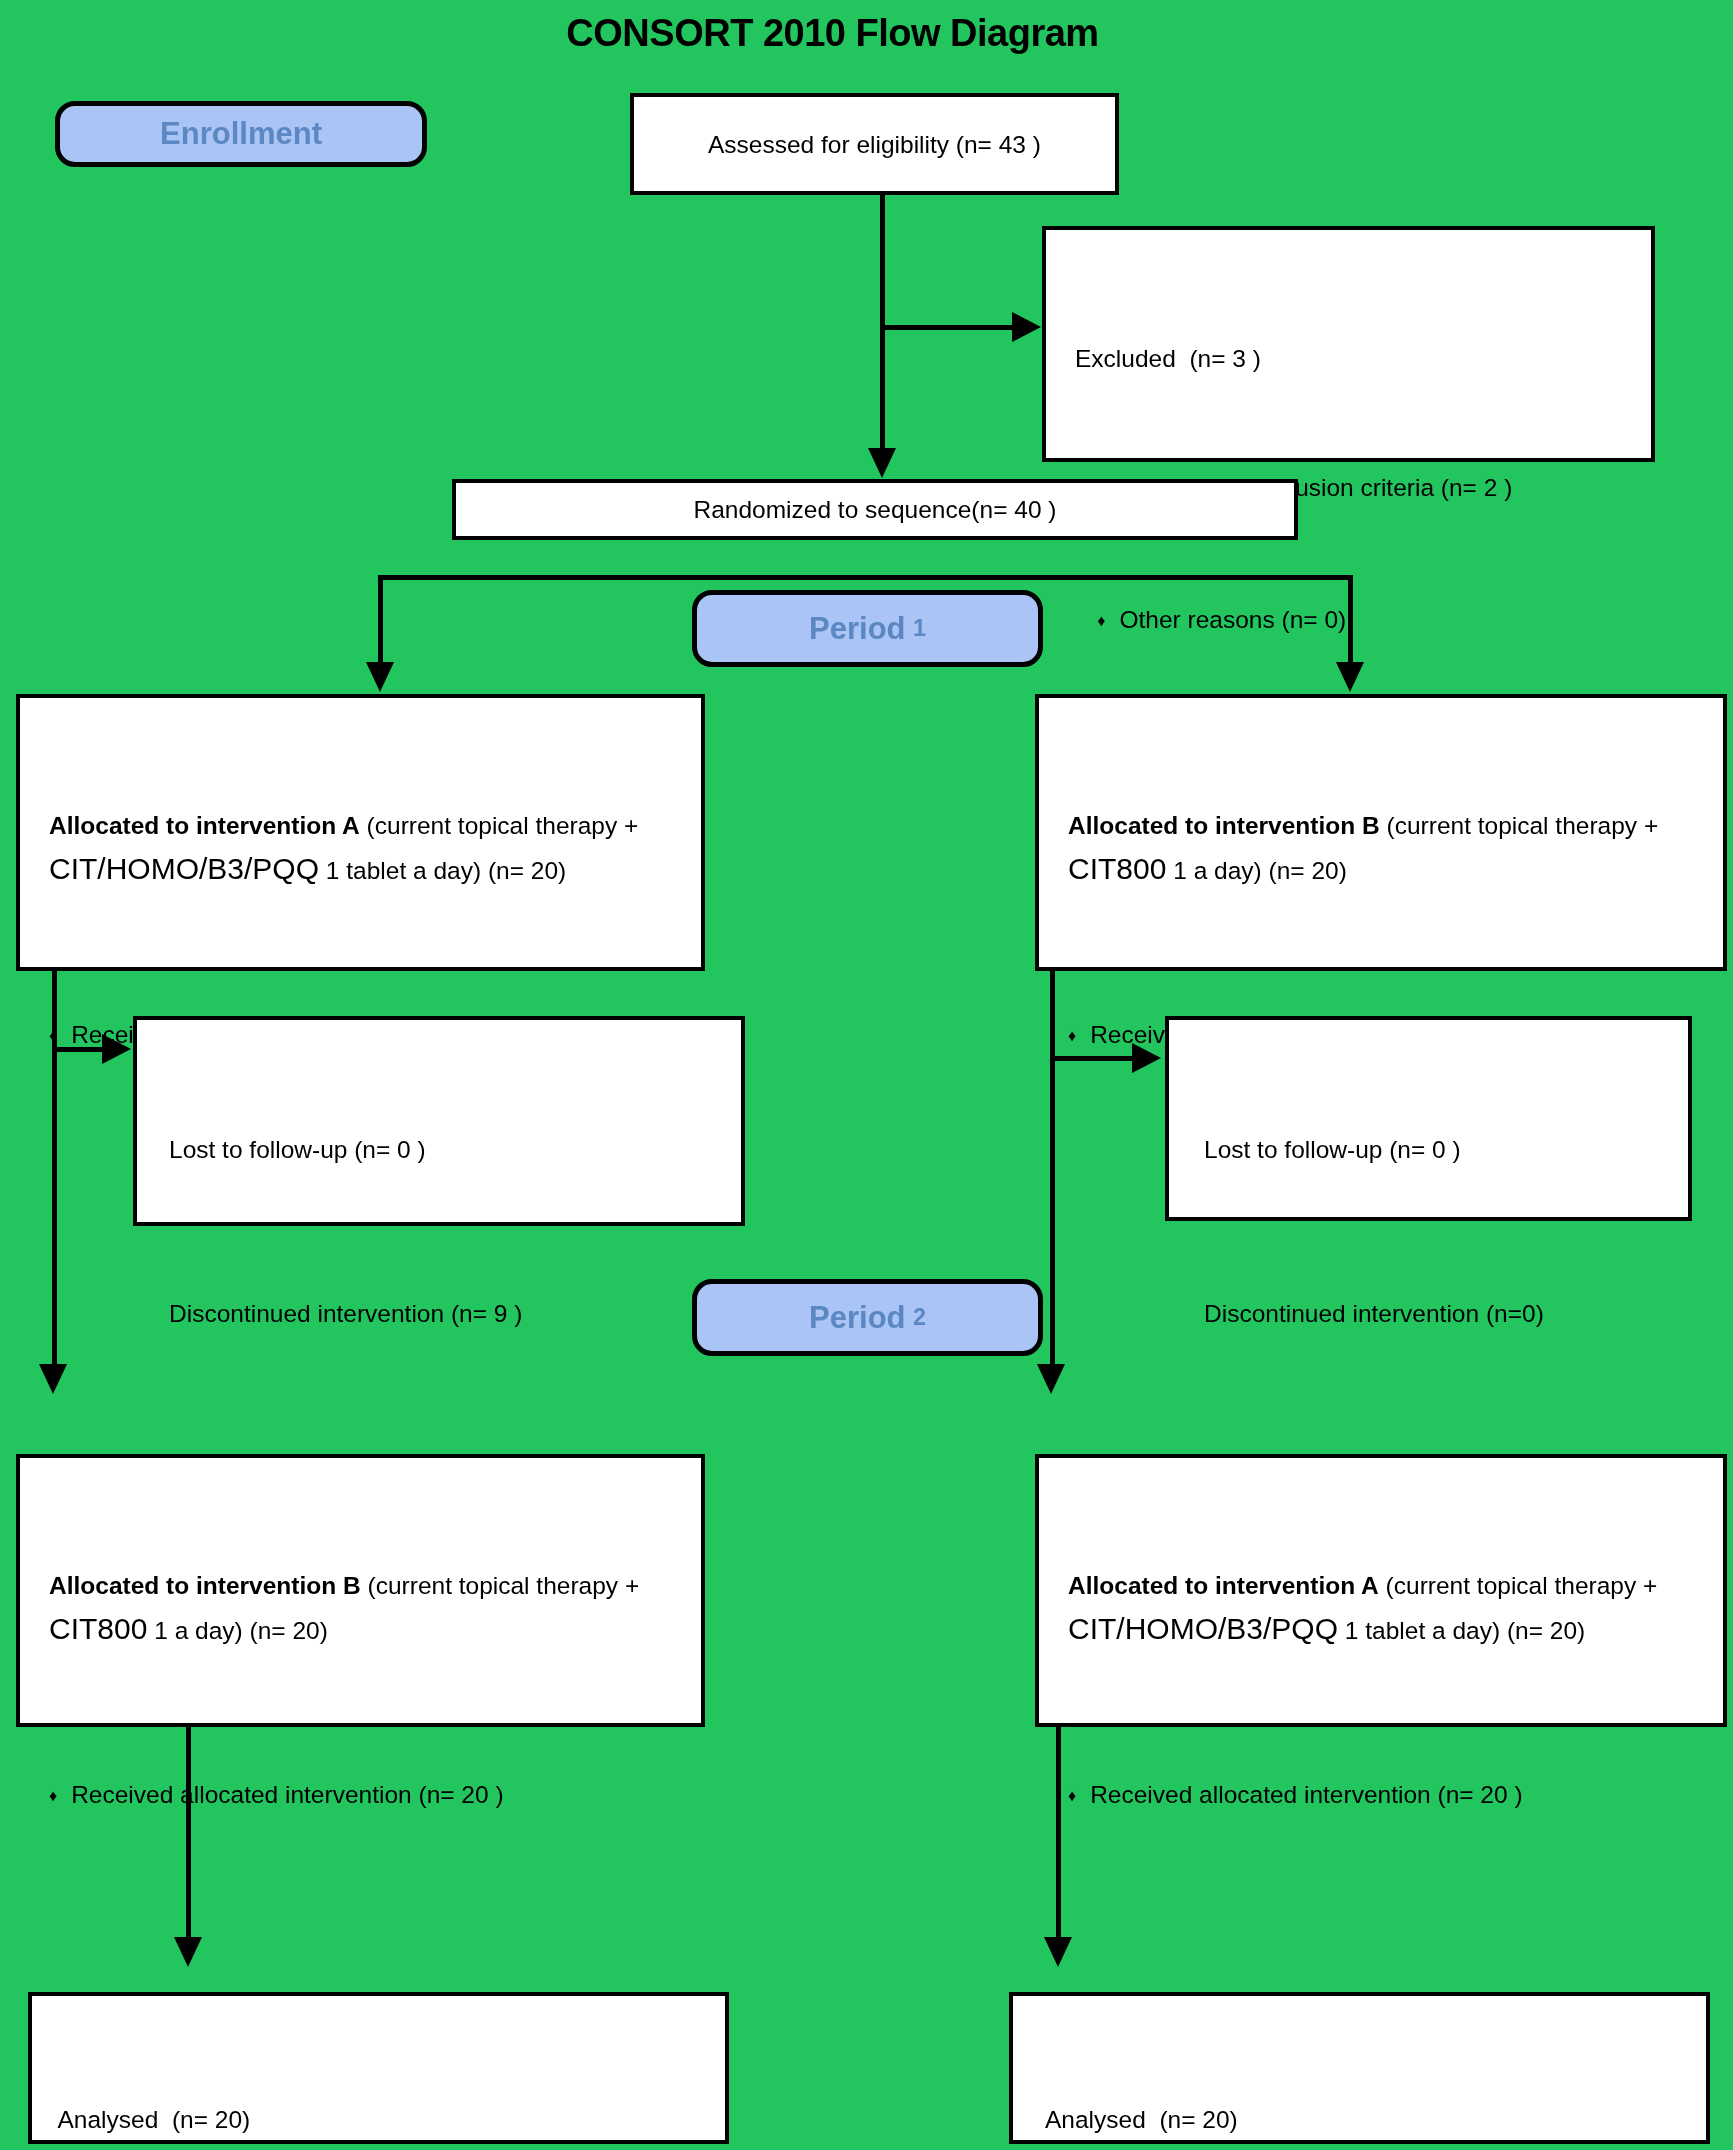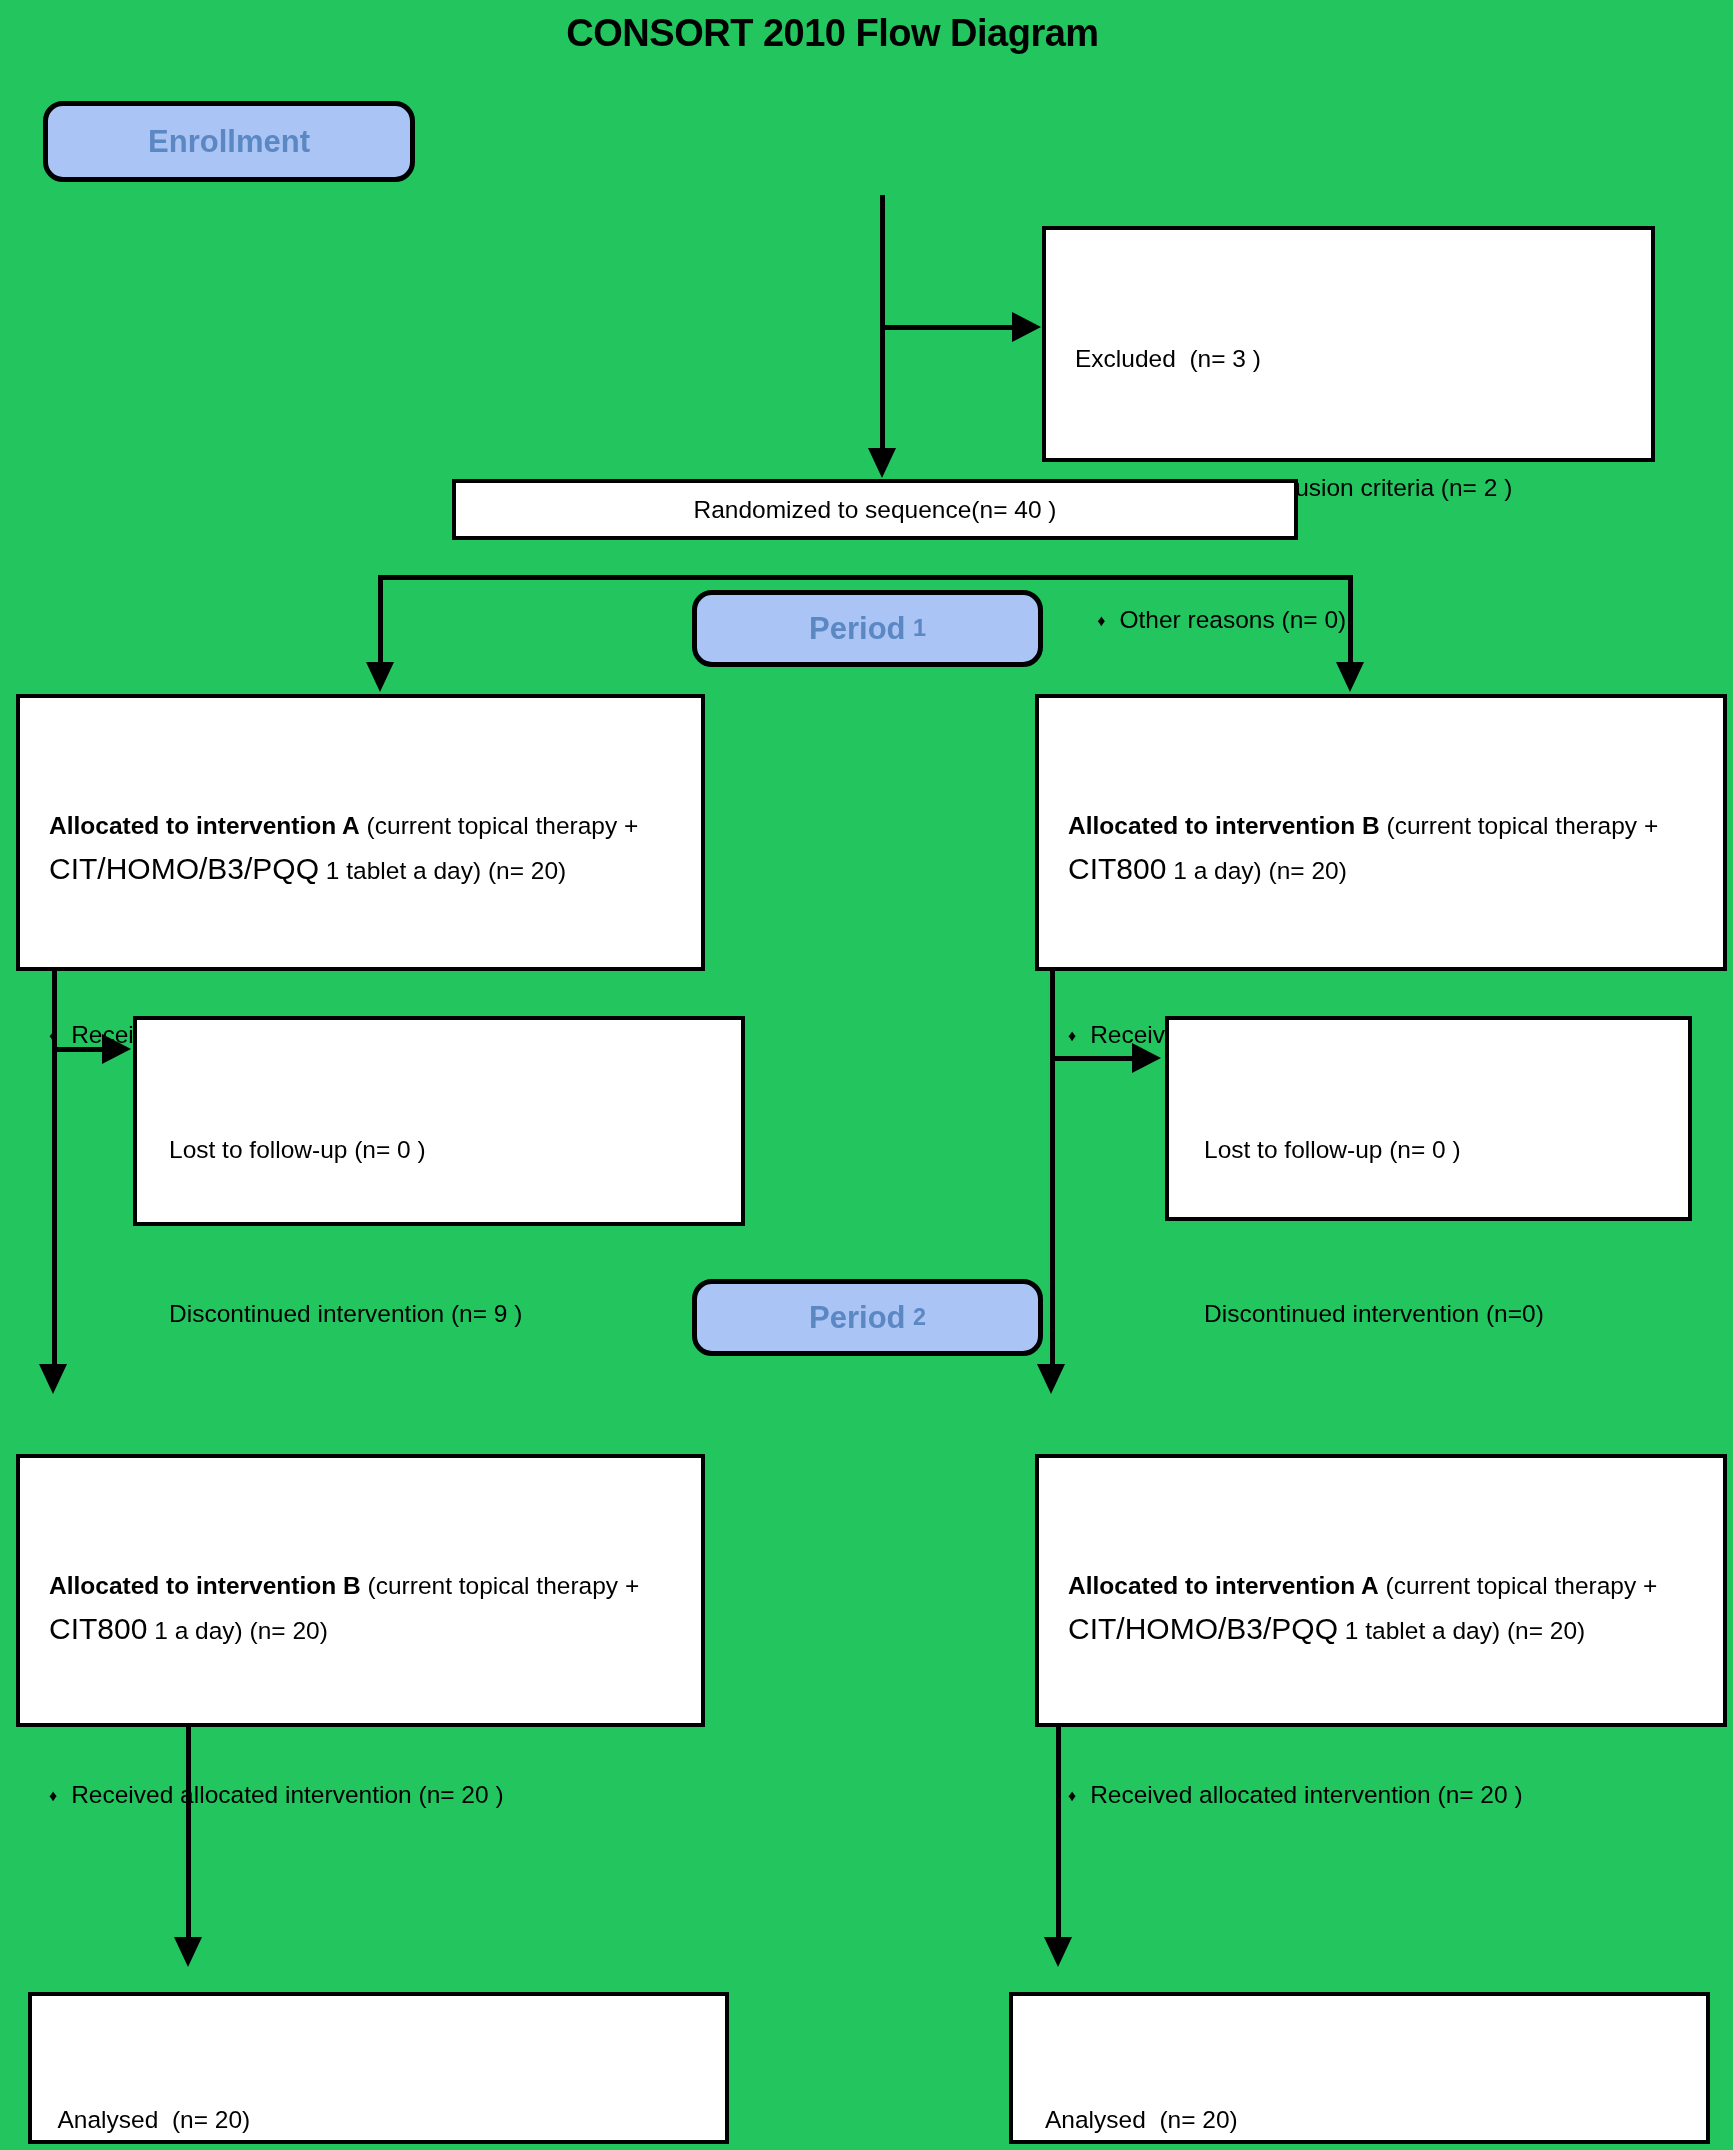--- a/index.html
+++ b/index.html
@@ -81,24 +81,27 @@
   }
   .mt{margin-top:35px;}
 </style>
 </head>
 <body>
 
 <div id="canvas">
 
   <div class="title">CONSORT 2010 Flow Diagram</div>
 
-  <div class="badge" style="left:43px;top:101px;width:372px;height:81px;">
+  <div class="badge" style="left:55px;top:101px;width:372px;height:66px;">
     <span>Enrollment</span>
   </div>
 
+  <div class="box center" style="left:630px;top:93px;width:489px;height:102px;">
+    <span>Assessed for eligibility (n= 43 )</span>
+  </div>
 
   <div class="vline" style="left:880px;top:195px;width:4.8px;height:253px;"></div>
   <div class="arrow-down" style="left:868px;top:448px;"></div>
 
   <div class="hline" style="left:883px;top:325px;width:129px;height:4.8px;"></div>
   <div class="arrow-right" style="left:1012px;top:312px;"></div>
 
   <div class="box" style="left:1042px;top:226px;width:613px;height:236px;padding:21px 18.6px 0 29px;">
     <div>Excluded  (n= 3 )</div>
     <div class="bullet-line indent"><span class="diamond">♦</span><span>Not meeting inclusion criteria (n= 2 )</span></div>

